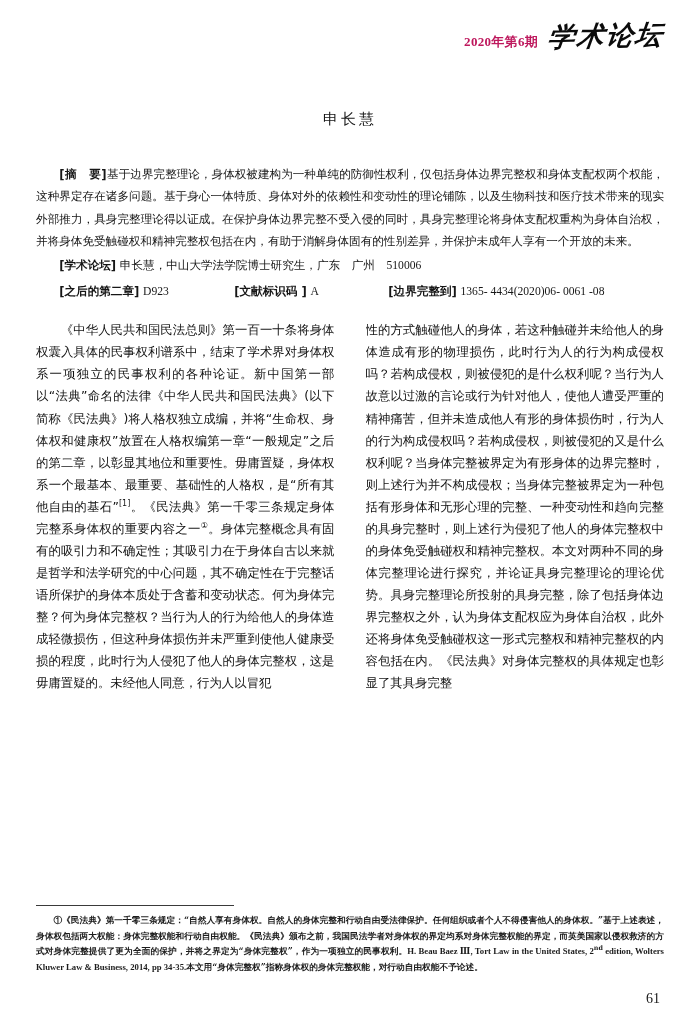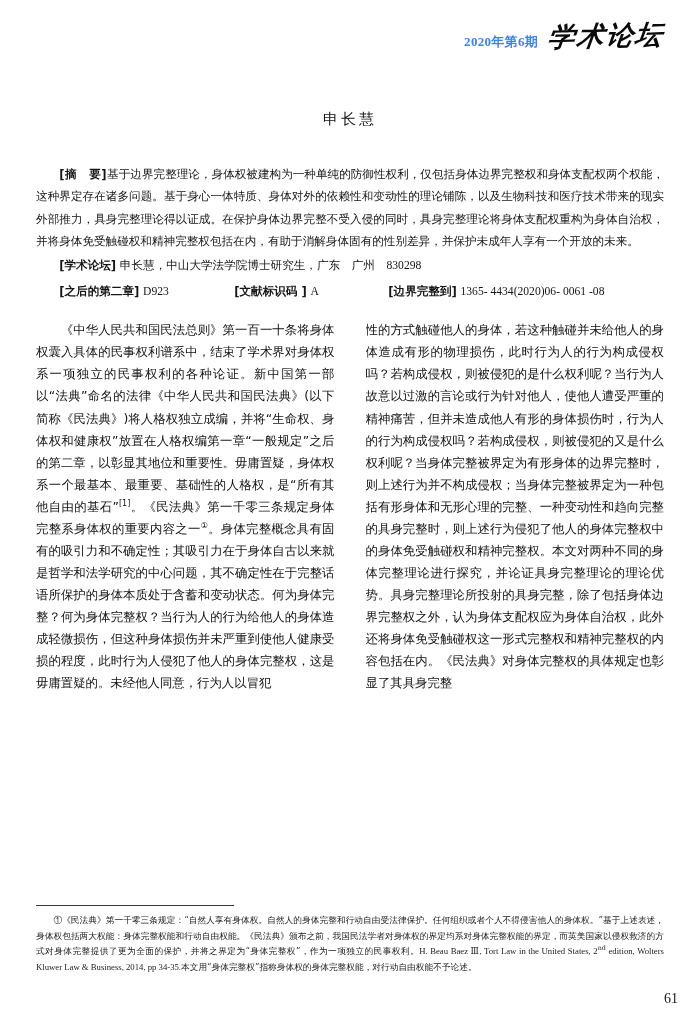--- a/index.html
+++ b/index.html
@@ -31,21 +31,21 @@
     align-items: flex-end;
     height: 54px;
     padding-top: 18px;
     box-sizing: border-box;
   }
   .issue-line {
     font-family: "Liberation Serif", "DejaVu Serif", serif;
     font-size: 13px;
     font-weight: bold;
     letter-spacing: 0.3px;
-    color: #3b82f6;
+    color: #be185d;
     margin-right: 10px;
     padding-bottom: 3px;
     white-space: nowrap;
   }
   .journal-name {
     font-family: "DejaVu Serif", "Liberation Serif", serif;
     font-size: 27px;
     font-weight: bold;
     font-style: italic;
     letter-spacing: 2px;
@@ -158,34 +158,35 @@
     margin-bottom: 7px;
   }
   .footnote {
     font-family: "DejaVu Serif", "Liberation Serif", serif;
     font-size: 8.7px;
     line-height: 1.78;
     text-align: justify;
     text-justify: inter-character;
     text-indent: 2em;
     color: #1c1c1c;
+    font-weight: bold;
   }
   .footnote .lat {
     font-family: "Liberation Serif", "DejaVu Serif", serif;
   }
   .footnote sup {
     font-size: 6.4px;
     vertical-align: super;
     line-height: 0;
   }
 
   
   .page-number {
     position: absolute;
-    right: 22px;
+    right: 40px;
     bottom: 14px;
     font-family: "Liberation Serif", "DejaVu Serif", serif;
     font-size: 14px;
     color: #161616;
   }
 </style>
 </head>
 <body>
 
 <div class="page">
@@ -198,21 +199,21 @@
   <div class="title-block">
     <div class="author">申长慧</div>
   </div>
 
   <div class="abstract-block">
     <div class="abstract-para">
       <span class="abstract-label">[摘　要]</span><span>基于边界完整理论，身体权被建构为一种单纯的防御性权利，仅包括身体边界完整权和身体支配权两个权能，这种界定存在诸多问题。基于身心一体特质、身体对外的依赖性和变动性的理论铺陈，以及生物科技和医疗技术带来的现实外部推力，具身完整理论得以证成。在保护身体边界完整不受入侵的同时，具身完整理论将身体支配权重构为身体自治权，并将身体免受触碰权和精神完整权包括在内，有助于消解身体固有的性别差异，并保护未成年人享有一个开放的未来。</span>
     </div>
     <div class="meta-line">
       <span class="meta-label">[学术论坛]</span>
-      <span class="meta-val">申长慧，中山大学法学院博士研究生，广东　广州　830298</span>
+      <span class="meta-val">申长慧，中山大学法学院博士研究生，广东　广州　510006</span>
     </div>
     <div class="meta-line">
       <span class="meta-label">[之后的第二章]</span>
       <span class="meta-val">D923</span>
       <span class="gap-a"></span>
       <span class="meta-label">[文献标识码 ]</span>
       <span class="meta-val">A</span>
       <span class="gap-b"></span>
       <span class="meta-label">[边界完整到]</span>
       <span class="meta-val">1365- 4434(2020)06- 0061 -08</span>

